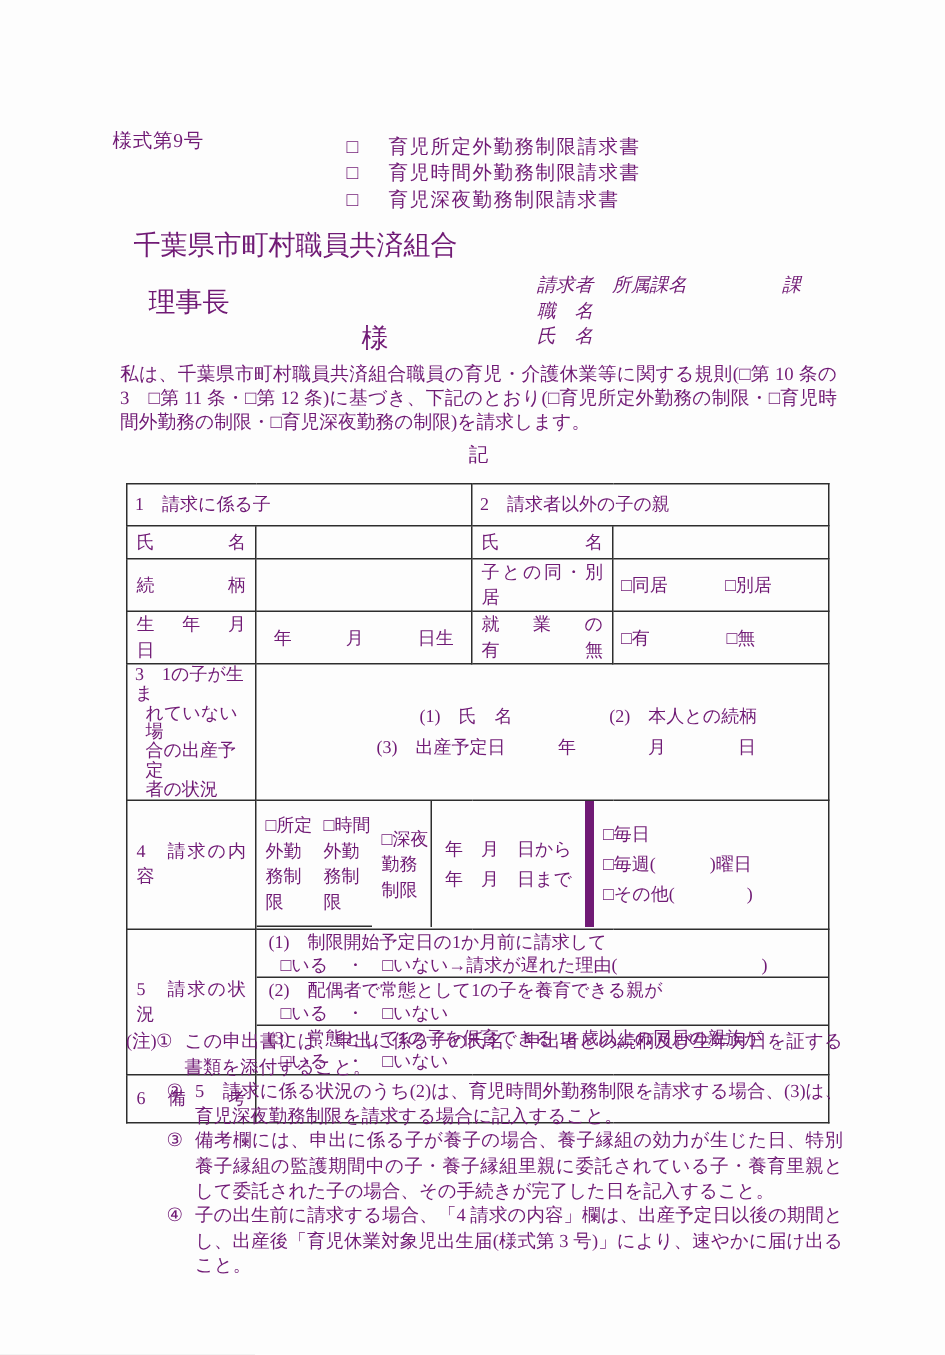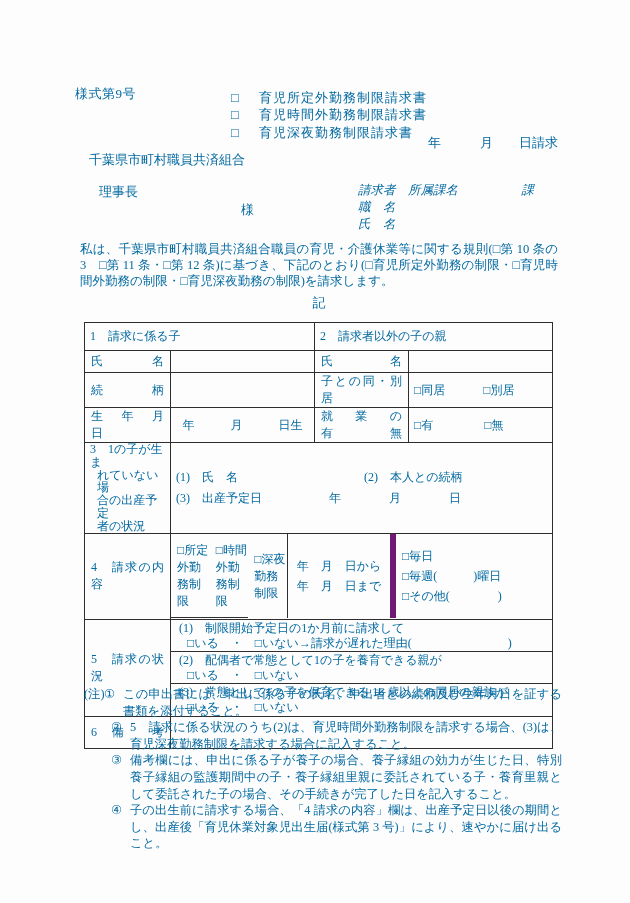--- a/index.html
+++ b/index.html
@@ -2,50 +2,50 @@
 <html><head>
 <meta charset="utf-8">
 <style>
   * { margin:0; padding:0; box-sizing:border-box; }
   html,body { background:#e9e9e9; }
   .page {
     position:relative;
     width:630px; height:903px;
     background:#fdfdfd;
     font-family:"Liberation Serif","DejaVu Serif",serif;
-    color:#0369a1;
+    color:#701a75;
     overflow:hidden;
   }
   
   .form-no { position:absolute; left:75px; top:85px; font-size:13px; letter-spacing:.5px; }
   .title-opts { position:absolute; left:231px; top:89px; }
   .title-opt { display:flex; align-items:center; height:17.5px; font-size:13px; }
   .title-opt .cb { width:13px; font-size:13px; }
   .title-opt .lbl { margin-left:15px; letter-spacing:1px; }
   .date-line { position:absolute; right:72px; top:134px; font-size:13px; }
-  .addressee { position:absolute; left:89px; top:151px; font-size:13px; }
+  .addressee { position:absolute; left:89px; top:151px; font-size:18px; }
   .addressee .l2 { margin-top:14px; padding-left:10px; display:flex;flex-direction:column; }
   .addressee .sama { margin-left:142px; }
   .requester { position:absolute; left:358px; top:182px; width:176px; font-size:12.5px;font-style:italic; }
   .requester .line { height:17px; }
   .requester .l1 { display:flex; justify-content:space-between; }
   
   .para { position:absolute; left:80px; top:241px; width:478px; font-size:12.5px; line-height:16px; text-align:justify; }
   .ki { position:absolute; left:80px; top:294px; width:478px; text-align:center; font-size:13px; }
   
   .formtable { position:absolute; left:84px; top:322px; border-collapse:collapse; table-layout:fixed; width:468px; }
   .formtable td { border:1px solid #2e2e2e; font-size:12px; padding:0 5px; vertical-align:middle; overflow:hidden; }
   td.jl { text-align:justify; text-align-last:justify; padding:0 6px; }
   .h-r1 td { height:28px; }
   .h-r2 td { height:22px; }
   td.center { text-align:center; }
   
   .s3lab { font-size:11.5px; line-height:12.8px; padding:2px 3px 2px 4px; }
   .s3lab .cont { padding-left:7px; }
-  .s3content { padding:4px 4px 4px 8px; line-height:21px; }
+  .s3content { padding:4px 4px 4px 8px; line-height:21px;text-align:center; }
   .s3content .w1 { display:inline-block; width:185px; }
   .s3content .w2 { display:inline-block; width:150px; }
   
   .s4cell { padding:0 !important; }
   .s4flex { display:flex; height:84px; }
   .s4c1 { width:117px; border-right:1px solid #2e2e2e; display:flex; }
   .s4c1 .opt { flex:1; display:flex; align-items:center; padding-left:6px; border-bottom:1px solid #2e2e2e; }
   .s4c1 .opt:last-child { border-bottom:none; }
   .s4c2 { width:108px; border-right:6px solid #701a75; display:flex; flex-direction:column; justify-content:center; align-items:center; line-height:20px; }
   .s4c3 { flex:1; display:flex; flex-direction:column; justify-content:center; padding-left:6px; line-height:20px; }
@@ -77,21 +77,20 @@
     <div class="title-opt">
       <span class="cb">□</span>
       <span class="lbl">育児時間外勤務制限請求書</span>
     </div>
     <div class="title-opt">
       <span class="cb">□</span>
       <span class="lbl">育児深夜勤務制限請求書</span>
     </div>
   </div>
 
-  <div class="date-line">年　　　月　　日請求</div>
 
   <div class="addressee">
     <div>千葉県市町村職員共済組合</div>
     <div class="l2">
       <span>理事長</span>
       <span class="sama">様</span>
     </div>
   </div>
 
   <div class="requester">

